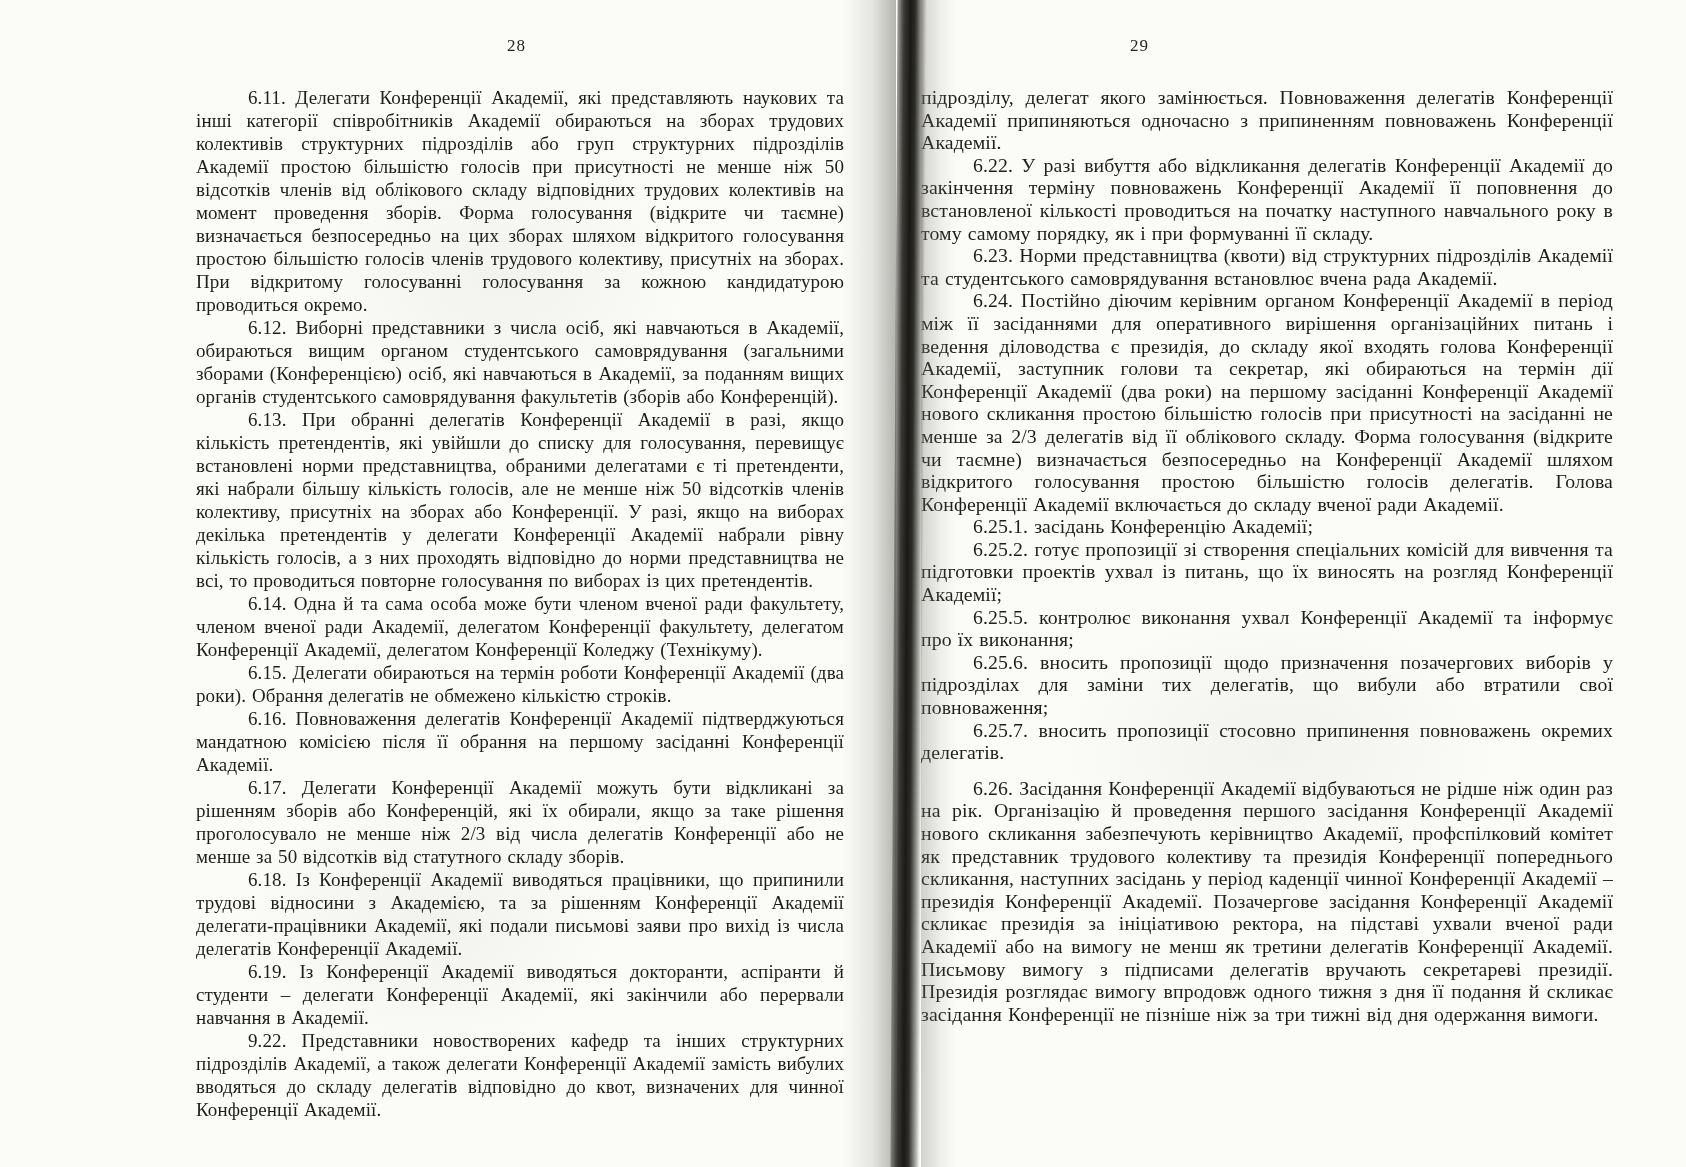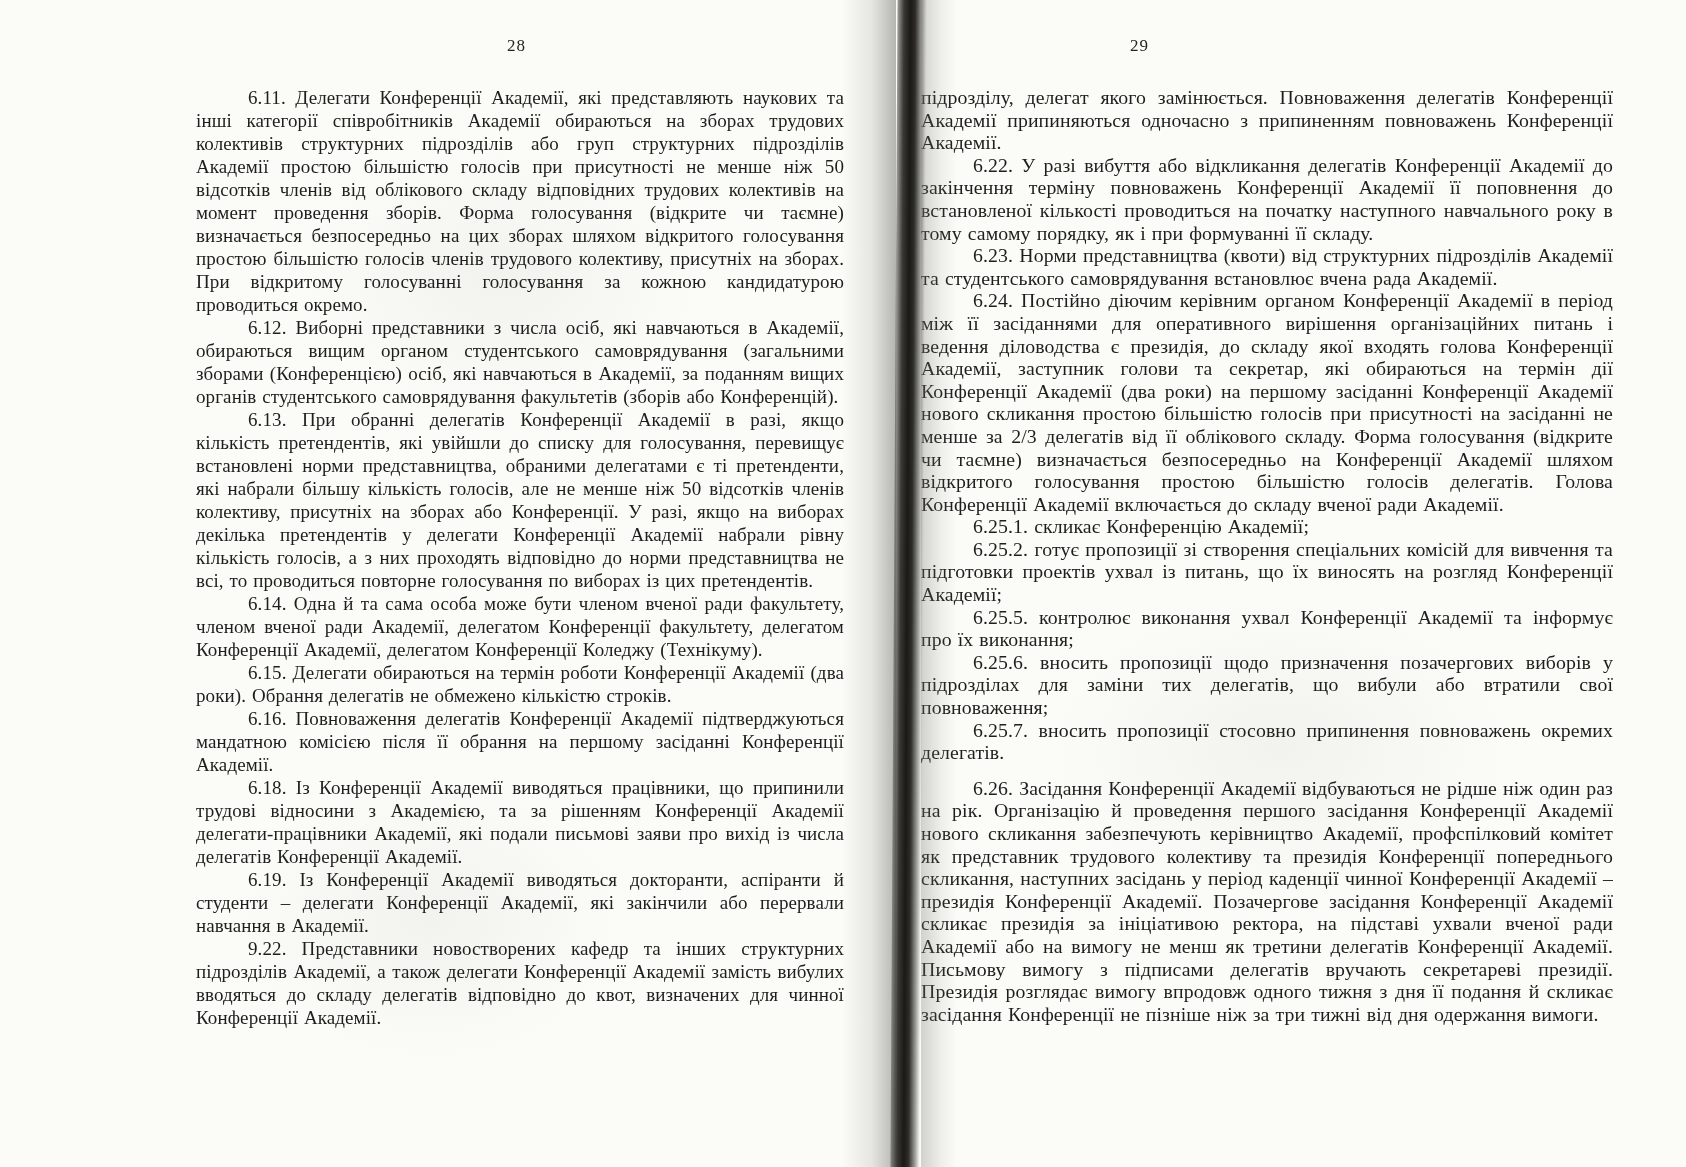--- a/index.html
+++ b/index.html
@@ -88,31 +88,32 @@
 
   <div class="page-number pn-right">29</div>
 
   <div class="textblock tb-left">
       <p class="para">6.11. Делегати Конференції Академії, які представляють наукових та інші категорії співробітників Академії обираються на зборах трудових колективів структурних підрозділів або груп структурних підрозділів Академії простою більшістю голосів при присутності не менше ніж 50 відсотків членів від облікового складу відповідних трудових колективів на момент проведення зборів. Форма голосування (відкрите чи таємне) визначається безпосередньо на цих зборах шляхом відкритого голосування простою більшістю голосів членів трудового колективу, присутніх на зборах. При відкритому голосуванні голосування за кожною кандидатурою проводиться окремо.</p>
       <p class="para">6.12. Виборні представники з числа осіб, які навчаються в Академії, обираються вищим органом студентського самоврядування (загальними зборами (Конференцією) осіб, які навчаються в Академії, за поданням вищих органів студентського самоврядування факультетів (зборів або Конференцій).</p>
       <p class="para">6.13. При обранні делегатів Конференції Академії в разі, якщо кількість претендентів, які увійшли до списку для голосування, перевищує встановлені норми представництва, обраними делегатами є ті претенденти, які набрали більшу кількість голосів, але не менше ніж 50 відсотків членів колективу, присутніх на зборах або Конференції. У разі, якщо на виборах декілька претендентів у делегати Конференції Академії набрали рівну кількість голосів, а з них проходять відповідно до норми представництва не всі, то проводиться повторне голосування по виборах із цих претендентів.</p>
       <p class="para">6.14. Одна й та сама особа може бути членом вченої ради факультету, членом вченої ради Академії, делегатом Конференції факультету, делегатом Конференції Академії, делегатом Конференції Коледжу (Технікуму).</p>
       <p class="para">6.15. Делегати обираються на термін роботи Конференції Академії (два роки). Обрання делегатів не обмежено кількістю строків.</p>
       <p class="para">6.16. Повноваження делегатів Конференції Академії підтверджуються мандатною комісією після її обрання на першому засіданні Конференції Академії.</p>
+      <p class="para">6.17. Делегати Конференції Академії можуть бути відкликані за рішенням зборів або Конференцій, які їх обирали, якщо за таке рішення проголосувало не менше ніж 2/3 від числа делегатів Конференції або не менше за 50 відсотків від статутного складу зборів.</p>
       <p class="para">6.18. Із Конференції Академії виводяться працівники, що припинили трудові відносини з Академією, та за рішенням Конференції Академії делегати-працівники Академії, які подали письмові заяви про вихід із числа делегатів Конференції Академії.</p>
       <p class="para">6.19. Із Конференції Академії виводяться докторанти, аспіранти й студенти – делегати Конференції Академії, які закінчили або перервали навчання в Академії.</p>
       <p class="para">9.22. Представники новостворених кафедр та інших структурних підрозділів Академії, а також делегати Конференції Академії замість вибулих вводяться до складу делегатів відповідно до квот, визначених для чинної Конференції Академії.</p>
     </div>
 
   <div class="textblock tb-right">
       <p class="para noindent">підрозділу, делегат якого замінюється. Повноваження делегатів Конференції Академії припиняються одночасно з припиненням повноважень Конференції Академії.</p>
       <p class="para">6.22. У разі вибуття або відкликання делегатів Конференції Академії до закінчення терміну повноважень Конференції Академії її поповнення до встановленої кількості проводиться на початку наступного навчального року в тому самому порядку, як і при формуванні її складу.</p>
       <p class="para">6.23. Норми представництва (квоти) від структурних підрозділів Академії та студентського самоврядування встановлює вчена рада Академії.</p>
       <p class="para">6.24. Постійно діючим керівним органом Конференції Академії в період між її засіданнями для оперативного вирішення організаційних питань і ведення діловодства є президія, до складу якої входять голова Конференції Академії, заступник голови та секретар, які обираються на термін дії Конференції Академії (два роки) на першому засіданні Конференції Академії нового скликання простою більшістю голосів при присутності на засіданні не менше за 2/3 делегатів від її облікового складу. Форма голосування (відкрите чи таємне) визначається безпосередньо на Конференції Академії шляхом відкритого голосування простою більшістю голосів делегатів. Голова Конференції Академії включається до складу вченої ради Академії.</p>
-      <p class="para">6.25.1. скликає Конференцію Академії;</p>
+      <p class="para">6.25.1. засідань Конференцію Академії;</p>
       <p class="para">6.25.2. готує пропозиції зі створення спеціальних комісій для вивчення та підготовки проектів ухвал із питань, що їх виносять на розгляд Конференції Академії;</p>
       <p class="para">6.25.5. контролює виконання ухвал Конференції Академії та інформує про їх виконання;</p>
       <p class="para">6.25.6. вносить пропозиції щодо призначення позачергових виборів у підрозділах для заміни тих делегатів, що вибули або втратили свої повноваження;</p>
       <p class="para">6.25.7. вносить пропозиції стосовно припинення повноважень окремих делегатів.</p>
       <p class="para gap">6.26. Засідання Конференції Академії відбуваються не рідше ніж один раз на рік. Організацію й проведення першого засідання Конференції Академії нового скликання забезпечують керівництво Академії, профспілковий комітет як представник трудового колективу та президія Конференції попереднього скликання, наступних засідань у період каденції чинної Конференції Академії – президія Конференції Академії. Позачергове засідання Конференції Академії скликає президія за ініціативою ректора, на підставі ухвали вченої ради Академії або на вимогу не менш як третини делегатів Конференції Академії. Письмову вимогу з підписами делегатів вручають секретареві президії. Президія розглядає вимогу впродовж одного тижня з дня її подання й скликає засідання Конференції не пізніше ніж за три тижні від дня одержання вимоги.</p>
     </div>
 
   <div class="curl-left"></div>
   <div class="spine"></div>
   <div class="curl-right"></div>

